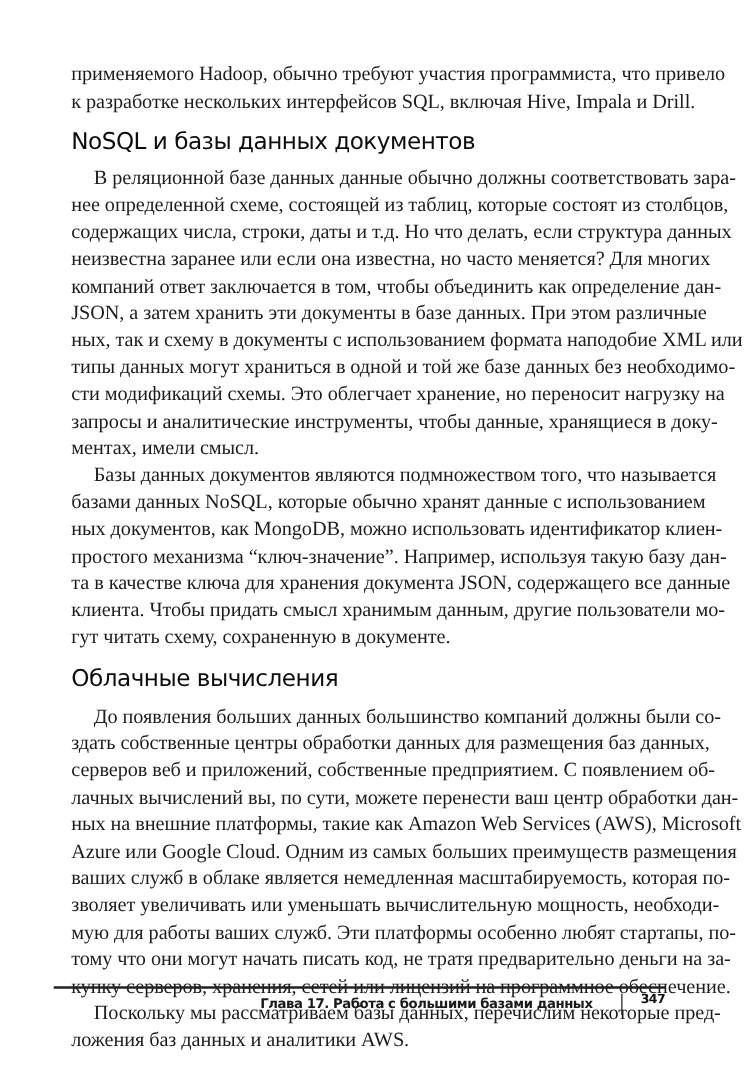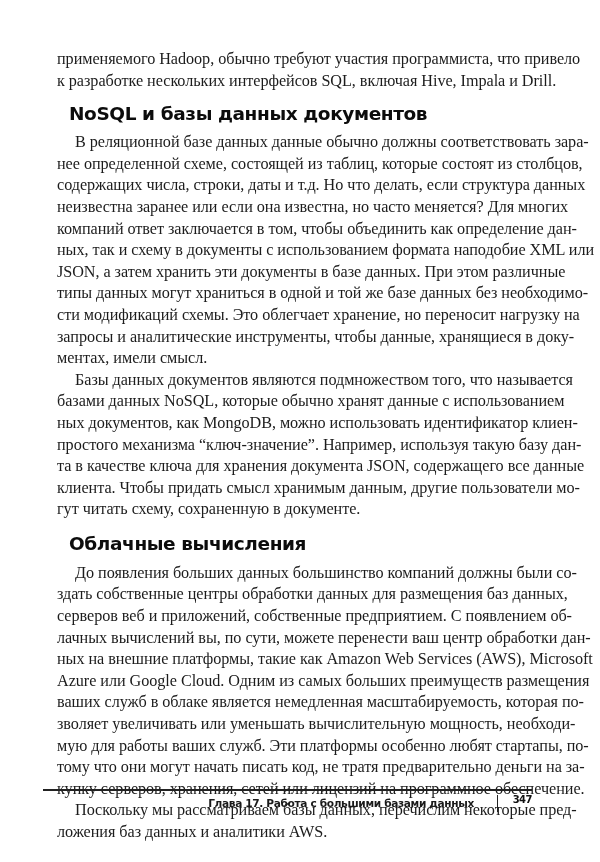--- a/index.html
+++ b/index.html
@@ -16,25 +16,25 @@
     line-height: 21.6px;
     margin: 0;
     text-align: justify;
     text-align-last: left;
     letter-spacing: -0.05px;
   }
   .line { display: block; text-align: justify; text-align-last: justify; white-space: nowrap; }
   .line.last { text-align-last: left; }
   .h {
     font-family: "DejaVu Sans", "Liberation Sans", sans-serif;
-    font-weight: bold;
+    font-weight: normal;
     font-size: 18.5px;
     line-height: 24px;
     color: #0c0c0c;
-    margin: 12px;
+    margin: 0;
     letter-spacing: -0.4px;
   }
   #p0 { margin-bottom: 0; }
   #h1 { margin-top: 10px; margin-bottom: 6px; }
   #p1 { }
   #p2 { }
   #h2 { margin-top: 11px; margin-bottom: 7px; }
   .footer {
     position: absolute; left: 43px; top: 789px; width: 489px;
   }
@@ -65,22 +65,22 @@
   </div>
 
   <h2 class="h" id="h1">NoSQL и базы данных документов</h2>
 
   <div class="p" id="p1">
     <span class="line" style="padding-left:18px">В реляционной базе данных данные обычно должны соответствовать зара-</span>
     <span class="line">нее определенной схеме, состоящей из таблиц, которые состоят из столбцов,</span>
     <span class="line">содержащих числа, строки, даты и т.д. Но что делать, если структура данных</span>
     <span class="line">неизвестна заранее или если она известна, но часто меняется? Для многих</span>
     <span class="line">компаний ответ заключается в том, чтобы объединить как определение дан-</span>
+    <span class="line">JSON, а затем хранить эти документы в базе данных. При этом различные</span>
     <span class="line">ных, так и схему в документы с использованием формата наподобие XML или</span>
-    <span class="line">JSON, а затем хранить эти документы в базе данных. При этом различные</span>
     <span class="line">типы данных могут храниться в одной и той же базе данных без необходимо-</span>
     <span class="line">сти модификаций схемы. Это облегчает хранение, но переносит нагрузку на</span>
     <span class="line">запросы и аналитические инструменты, чтобы данные, хранящиеся в доку-</span>
     <span class="line last">ментах, имели смысл.</span>
   </div>
 
   <div class="p" id="p2">
     <span class="line" style="padding-left:18px">Базы данных документов являются подмножеством того, что называется</span>
     <span class="line">базами данных NoSQL, которые обычно хранят данные с использованием</span>
     <span class="line">ных документов, как MongoDB, можно использовать идентификатор клиен-</span>

